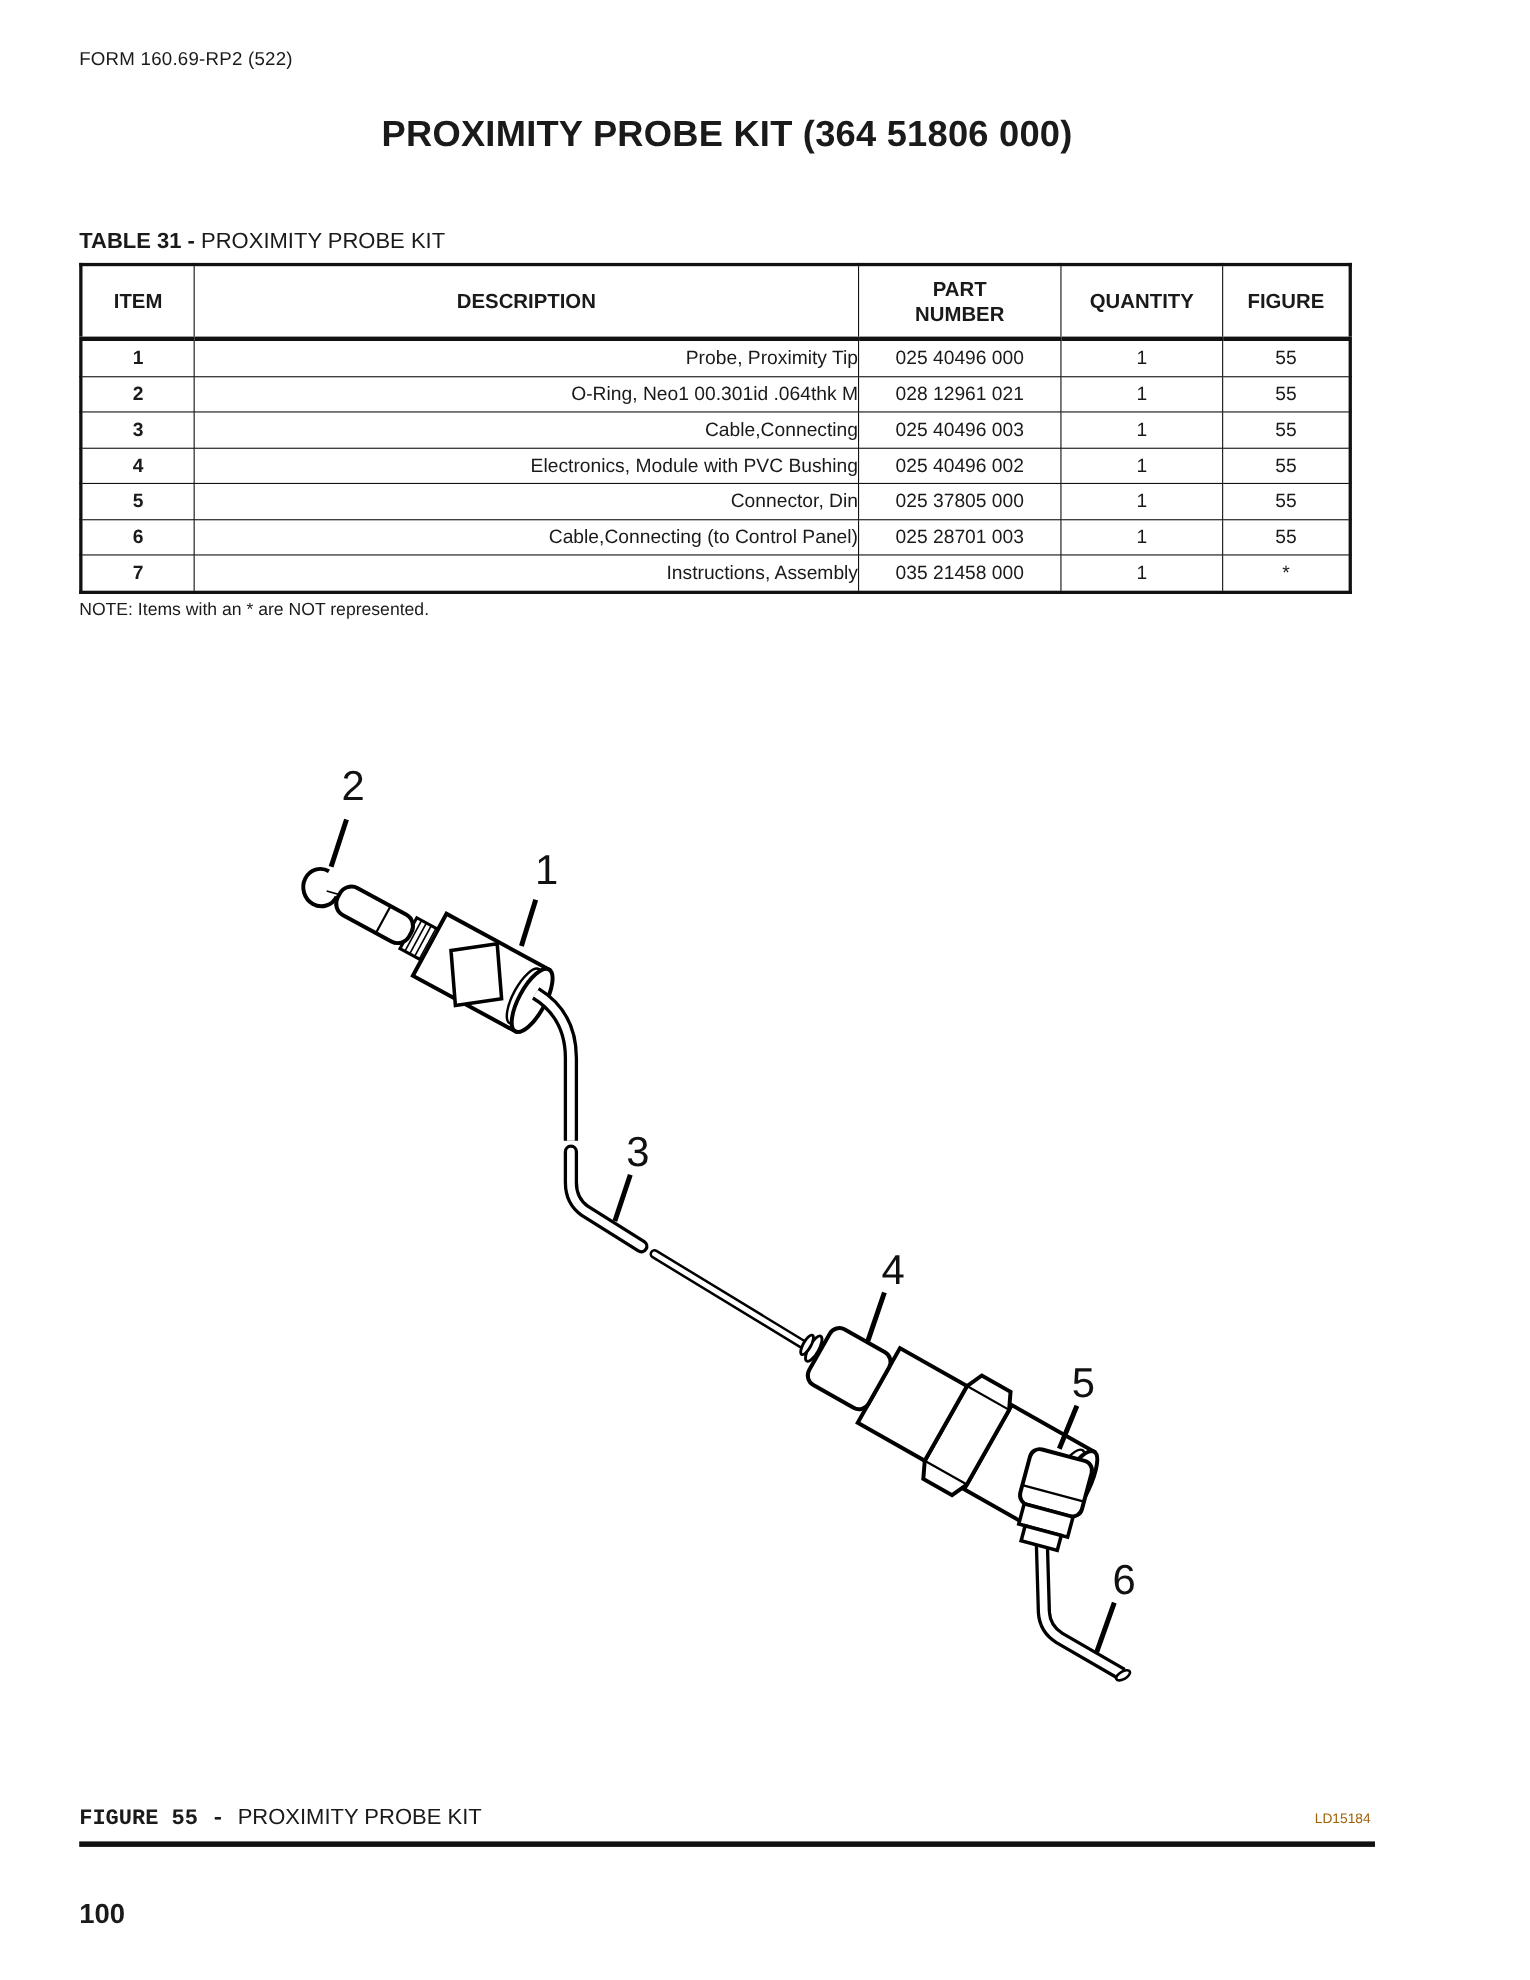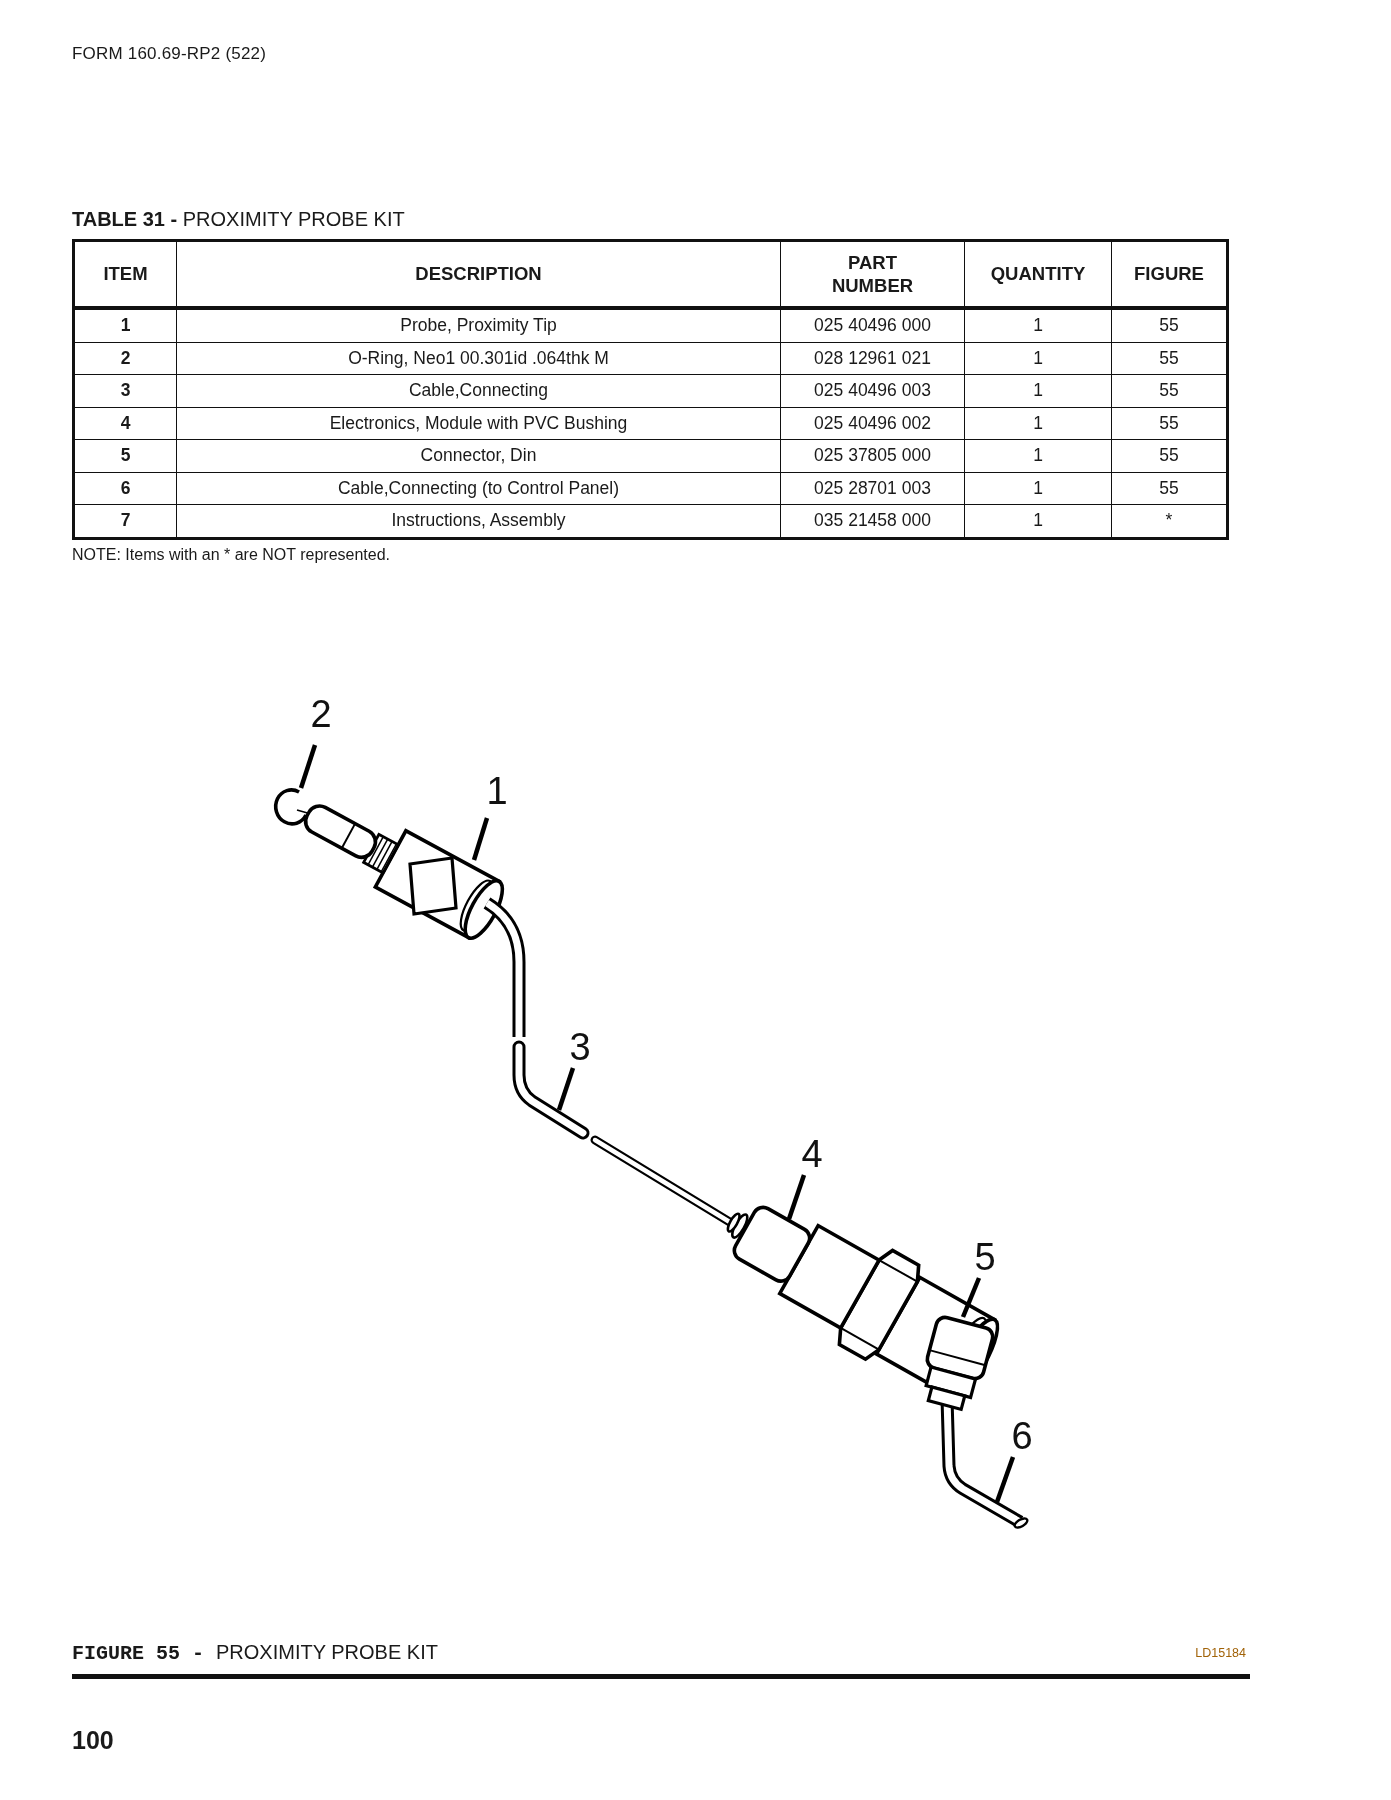--- a/index.html
+++ b/index.html
@@ -47,21 +47,21 @@
     height:31.5px;
     font-size:17.5px;
     vertical-align:middle;
   }
   .col-item{width:103px;}
   .col-desc{width:604px;}
   .col-part{width:184px;}
   .col-qty{width:147px;}
   .col-fig{width:116px;}
   td.c-item{text-align:center;font-weight:bold;}
-  td.c-desc{text-align:center;padding-left:11px;}
+  td.c-desc{text-align:right;padding-left:11px;}
   td.c-part{text-align:center;}
   td.c-qty{text-align:center;}
   td.c-fig{text-align:center;}
   .table-note{
     position:absolute;left:72px;top:546px;
     font-size:16px;
   }
   svg.figure-art{
     position:absolute;left:0;top:0;width:1391px;height:1800px;
   }
@@ -87,20 +87,21 @@
     font-size:18px;letter-spacing:.4px;
   }
 </style>
 </head>
 <body>
 
 <div class="page">
 
   <div class="form-header">FORM 160.69-RP2 (522)</div>
 
+  <div class="doc-title">PROXIMITY PROBE KIT (364 51806 000)</div>
 
   <div class="table-label"><b>TABLE 31 - </b><span>PROXIMITY PROBE KIT</span></div>
 
   <table class="parts">
     <colgroup>
       <col class="col-item">
         <col class="col-desc">
         <col class="col-part">
         <col class="col-qty">
         <col class="col-fig">

